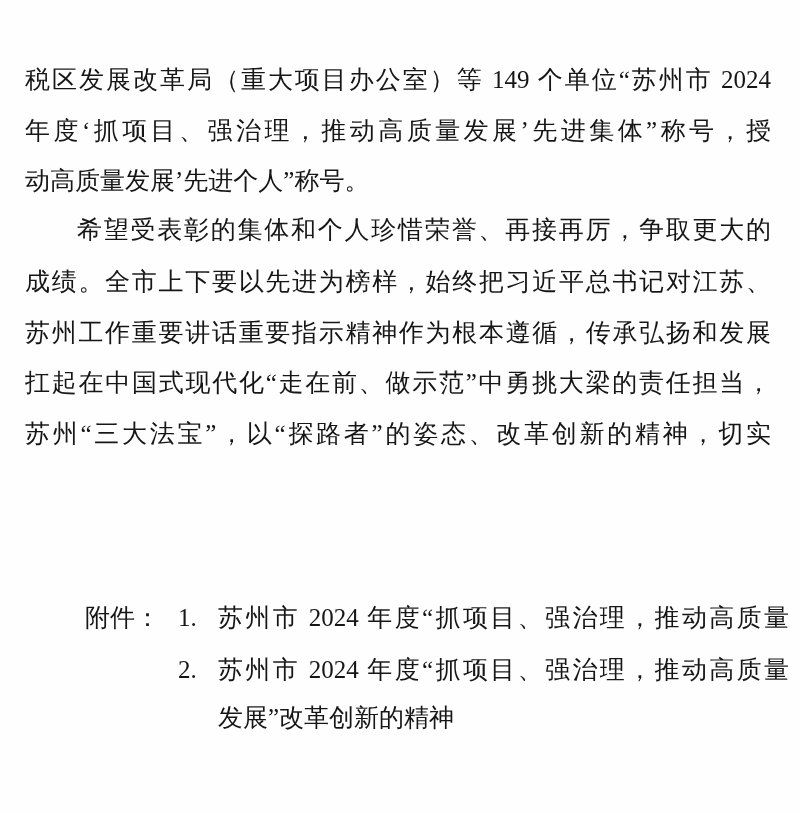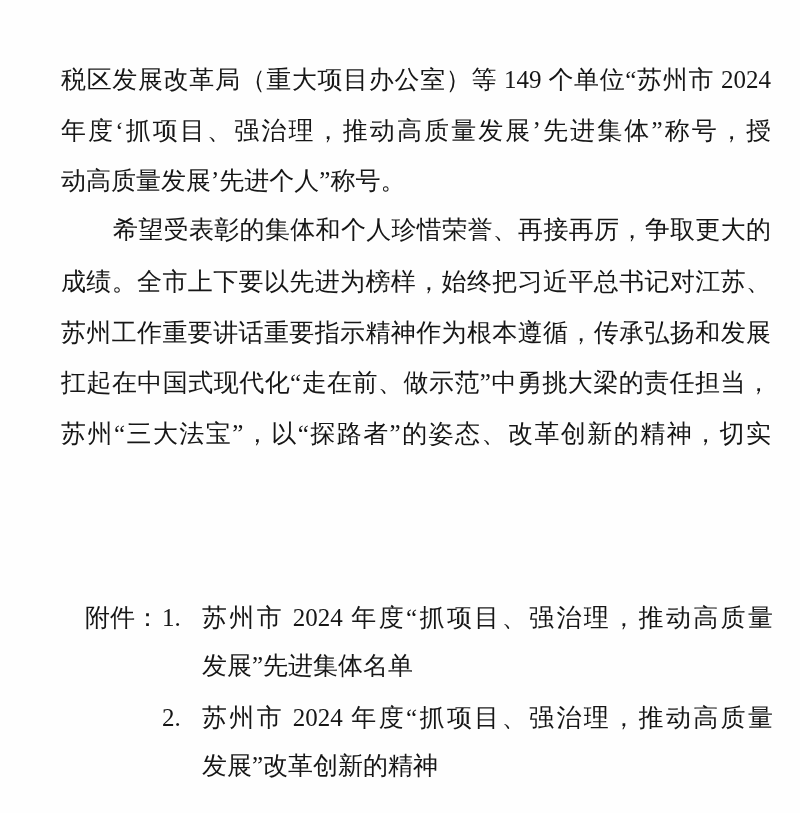--- a/index.html
+++ b/index.html
@@ -25,36 +25,36 @@
     width: 746px;
   }
   .line {
     text-align: justify;
     overflow: hidden;
     white-space: normal;
   }
   .doc-body .line {
     height: 50.5px;
     line-height: 50.5px;
-    margin-left: 36px;
   }
   .j {
     text-align-last: justify;
   }
   .indent {
     text-indent: 52px;
     font-family: Liberation Mono, monospace;
   }
   
   .attach {
     position: absolute;
     left: 85px;
     top: 594px;
     display: flex;
     align-items: flex-start;
+    gap: 16px;
   }
   .attach-label {
     width: 77px;
     height: 48px;
     line-height: 48px;
     flex: 0 0 auto;
   }
   .attach-items {
     width: 612px;
     flex: 0 0 auto;
@@ -97,21 +97,20 @@
   </div>
 
   <div class="attach">
     <div class="attach-label">附件：</div>
     <div class="attach-items">
 
       <div class="attach-item">
         <div class="attach-num">1.</div>
         <div class="item-lines">
           <div class="line j">苏州市 2024 年度“抓项目、强治理，推动高质量</div>
-          <div class="line">发展”先进集体名单</div>
         </div>
       </div>
 
       <div class="attach-item">
         <div class="attach-num">2.</div>
         <div class="item-lines">
           <div class="line j">苏州市 2024 年度“抓项目、强治理，推动高质量</div>
           <div class="line">发展”改革创新的精神</div>
         </div>
       </div>

